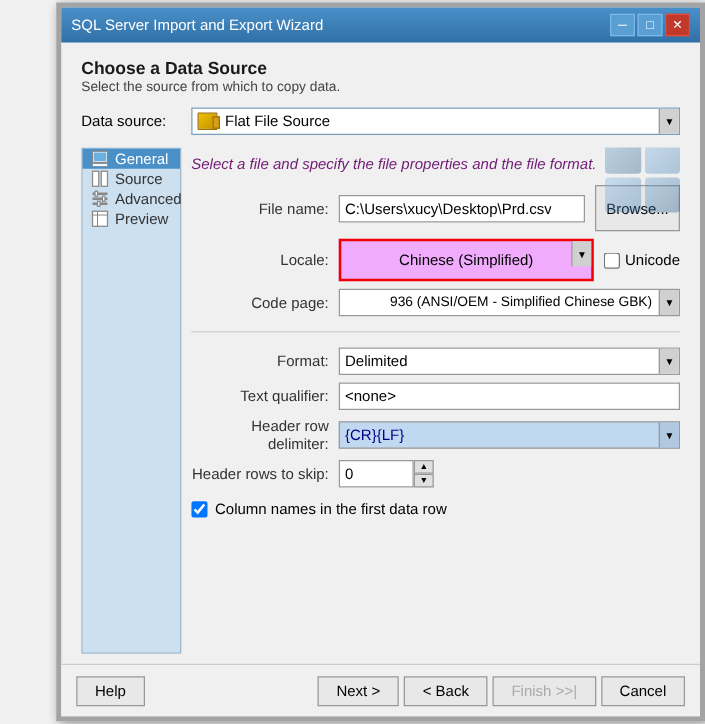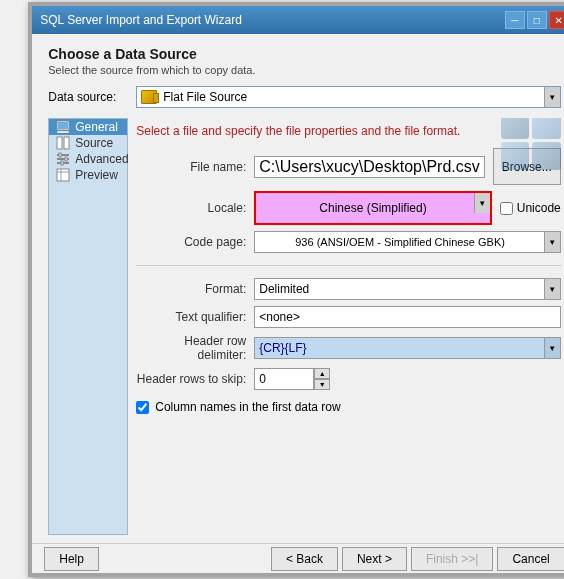--- a/index.html
+++ b/index.html
@@ -175,22 +175,23 @@
     .right-panel {
       flex: 1;
       display: flex;
       flex-direction: column;
       gap: 6px;
       overflow: hidden;
     }
 
     .description-text {
       font-size: 12px;
-      color: #b91c1c;
+      color: #701a75;
       margin-bottom: 4px;
+      font-style: italic;
     }
 
     .form-row {
       display: flex;
       align-items: center;
       gap: 8px;
     }
 
     .form-label {
       width: 110px;
@@ -312,21 +313,21 @@
     }
 
     .checkbox-row {
       display: flex;
       align-items: center;
       gap: 6px;
       margin-top: 4px;
     }
 
     .footer {
-      height: 30px;
+      height: 42px;
       background: #f0f0f0;
       border-top: 1px solid #ccc;
       display: flex;
       align-items: center;
       justify-content: space-between;
       padding: 0 12px;
       flex-shrink: 0;
     }
 
     .footer-right {
@@ -438,21 +439,21 @@
               <div style="background:linear-gradient(135deg,#60a0d0,#1a5080);border-radius:3px;"></div>
             </div>
           </div>
         </div>
 
         <div class="description-text">Select a file and specify the file properties and the file format.</div>
 
         <div class="form-row">
           <span class="form-label">File name:</span>
           <div class="form-input" style="flex:1;">
-            <span style="font-size:16px;overflow:hidden;white-space:nowrap;">C:\Users\xucy\Desktop\Prd.csv</span>
+            <span style="font-size:12px;overflow:hidden;white-space:nowrap;">C:\Users\xucy\Desktop\Prd.csv</span>
           </div>
           <button class="browse-btn">Browse...</button>
         </div>
 
         <div class="form-row">
           <span class="form-label">Locale:</span>
           <div class="select-field" style="flex:1;position:relative;">
             <span>Chinese (Simplified)</span>
             <div class="select-arrow-sm">▼</div>
           </div>
@@ -513,19 +514,19 @@
           <span>Column names in the first data row</span>
         </div>
 
       </div>
     </div>
   </div>
 
   <div class="footer">
     <button class="footer-btn">Help</button>
     <div class="footer-right">
+      <button class="footer-btn">Next &gt;</button>
       <button class="footer-btn">&lt; Back</button>
-      <button class="footer-btn">Next &gt;</button>
       <button class="footer-btn disabled">Finish &gt;&gt;|</button>
       <button class="footer-btn">Cancel</button>
     </div>
   </div>
 </div>
 
 </body></html>

